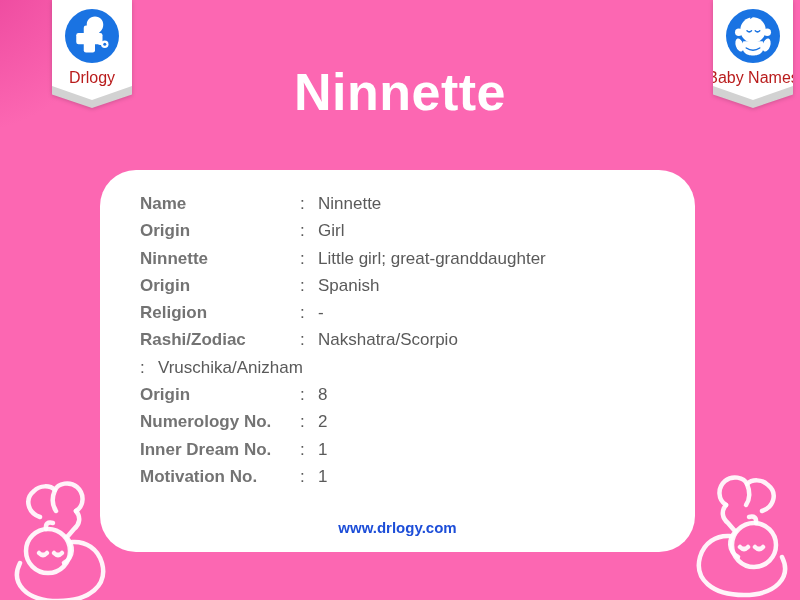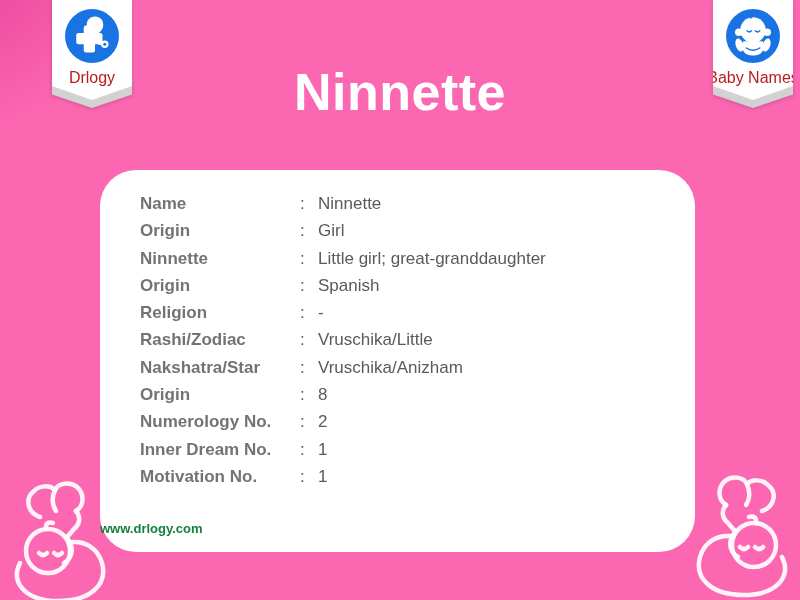--- a/index.html
+++ b/index.html
@@ -24,22 +24,22 @@
   
   .page-title{position:absolute;top:62px;left:0;width:100%;text-align:center;margin:0;
     color:#ffffff;font-size:52px;font-weight:bold;letter-spacing:.5px;}
   
   .card{position:absolute;left:100px;top:170px;width:595px;height:382px;background:#ffffff;border-radius:36px;}
   .rows{position:absolute;left:40px;top:20px;right:28px;}
   .row{display:flex;line-height:27.3px;font-size:17px;}
   .row .lbl{width:160px;font-weight:bold;color:#737373;flex:none;}
   .row .sep{width:18px;color:#5a5a5a;flex:none;}
   .row .val{color:#5a5a5a;white-space:nowrap;}
-  .url{position:absolute;left:0;right:0;bottom:16px;
-    color:#15803d;font-weight:bold;font-size:13px;text-decoration:none;cursor:pointer;}
+  .url{position:absolute;left:0;right:0;bottom:16px;text-align:center;
+    color:#1d4ed8;font-weight:bold;font-size:15px;text-decoration:none;cursor:pointer;}
   .mom{position:absolute;width:112px;height:132px;}
   .mom-left{left:6px;top:478px;}
   .mom-right{left:684px;top:472px;transform:scaleX(-1);}
   .mom path,.mom circle{fill:none;stroke:#ffffff;stroke-width:4.5;stroke-linecap:round;stroke-linejoin:round;opacity:.92;}
 </style>
 </head>
 <body>
 
 <div class="badge badge-left">
   <div class="badge-fold"></div>
@@ -108,25 +108,24 @@
 
   <div class="row">
     <span class="lbl">Religion</span>
     <span class="sep">:</span>
     <span class="val">-</span>
   </div>
 
   <div class="row">
     <span class="lbl">Rashi/Zodiac</span>
     <span class="sep">:</span>
-    <span class="val">Vruschika/Little</span>
+    <span class="val">Nakshatra/Scorpio</span>
   </div>
 
   <div class="row">
-    <span class="lbl">Nakshatra/Star</span>
     <span class="sep">:</span>
     <span class="val">Vruschika/Anizham</span>
   </div>
 
   <div class="row">
     <span class="lbl">Origin</span>
     <span class="sep">:</span>
     <span class="val">8</span>
   </div>
 

